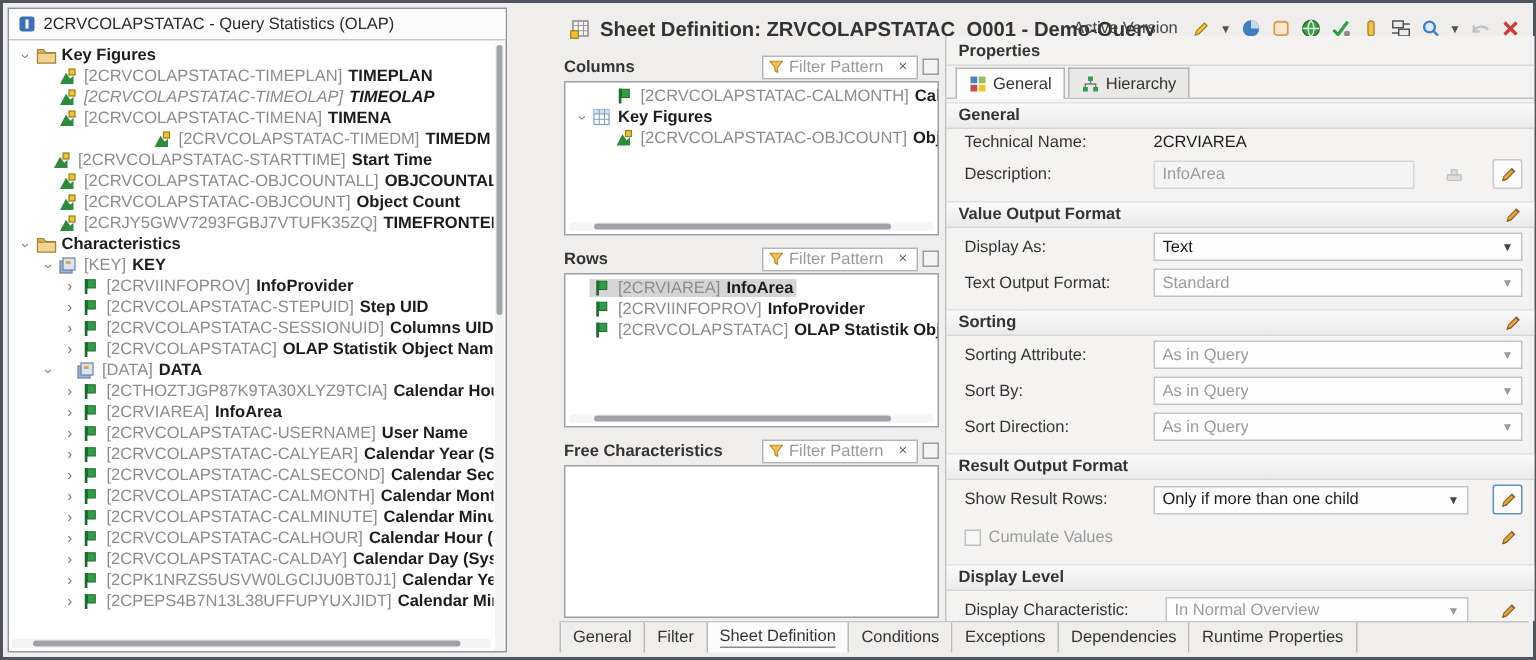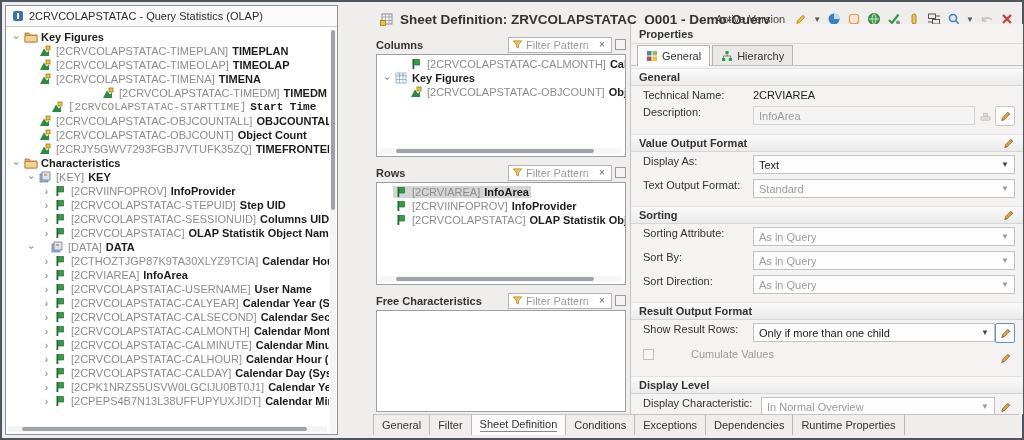--- a/index.html
+++ b/index.html
@@ -52,34 +52,34 @@
   .btab.active { background:#fbfbfb; font-weight:normal; }
   .btab.active .tab-label { border-bottom:1px solid #8a8a8a; padding-bottom:1px; }
 
   
   #props { position:absolute; left:628px; top:22px; width:393px; bottom:24px; border-left:1px solid #c4c4c4; background:#f4f3f2; overflow:hidden; }
   #props-title { height:20px; display:flex; align-items:center; padding:0 8px; font-weight:bold; color:#333; border-bottom:1px solid #d8d8d8; }
   #props-tabs { height:22px; display:flex; align-items:flex-end; padding-left:6px; border-bottom:1px solid #c0c0c0; }
   .ptab { height:20px; display:flex; align-items:center; gap:4px; padding:0 8px; margin-right:2px; border:1px solid #b5b5b5; border-bottom:none; background:#e9e8e7; color:#333; }
   .ptab.active { background:#fdfdfd; font-weight:normal; position:relative; top:1px; height:21px; }
   .psec { height:18px; display:flex; align-items:center; justify-content:space-between; padding:0 8px; background:linear-gradient(#fafafa,#ebebeb); border-top:1px solid #e2e2e2; border-bottom:1px solid #d5d5d5; font-weight:bold; color:#333; margin-top:6px; }
-  .prow { display:flex; align-items:flex-start; padding:3px 8px 2px 12px; gap:0; }
+  .prow { display:flex; align-items:center; padding:3px 8px 2px 12px; gap:16px; }
   .plabel { flex:0 0 110px; color:#333; }
   .pvalue-plain { color:#1c1c1c; }
   .pselect { flex:1; height:19px; border:1px solid #c3c3c3; background:#fdfdfd; display:flex; align-items:center; justify-content:space-between; padding:0 5px; }
   .pselect .val { color:#9b9b9b; white-space:nowrap; overflow:hidden; }
   .pselect.dark .val { color:#1c1c1c; }
   .pselect .arr { font-size:8px; color:#9a9a9a; }
   .pselect.dark .arr { color:#444; }
   .ptextbox { flex:1; height:19px; border:1px solid #d5d5d5; background:#f4f4f4; display:flex; align-items:center; padding:0 5px; color:#9b9b9b; }
   .icon-btn { width:20px; height:20px; border:1px solid #c9c9c9; border-radius:2px; background:#fbfbfb; display:inline-flex; align-items:center; justify-content:center; flex:0 0 20px; }
   .icon-btn.focus { border:1px solid #5a93c5; }
   .icon-btn.plain { border:none; background:transparent; }
   .chk { width:11px; height:11px; border:1px solid #c0c0c0; background:#f6f6f6; display:inline-block; margin-right:5px; }
-  .chk-label { color:#9b9b9b;margin-left:32px; }
+  .chk-label { color:#9b9b9b; }
   .hdr-pencil { display:inline-flex; }
   svg { display:block; }
 </style>
 </head>
 <body>
 
 <div id="app">
 
   <div id="left-panel">
     <div id="left-title">
@@ -110,60 +110,60 @@
             <span class="ticon">
               <svg width="12" height="12" viewBox="0 0 12 12">
                 <path d="M1 11L5 3.5 7.8 7.5 10 5.5V11z" fill="#2e8b3d"></path>
                 <rect x="7" y="1" width="4" height="4" fill="#f0c330" stroke="#9a7d1c" stroke-width="0.8"></rect>
               </svg>
             </span>
             <span class="tid">[2CRVCOLAPSTATAC-TIMEPLAN]</span>
             <span class="tname">TIMEPLAN</span>
           </span>
         </div>
+        <div class="tree-row" style="padding-left: 20px; font-style: italic;">
+          <span class="exp"></span>
+          <span class="row-content">
+            <span class="ticon">
+              <svg width="12" height="12" viewBox="0 0 12 12">
+                <path d="M1 11L5 3.5 7.8 7.5 10 5.5V11z" fill="#2e8b3d"></path>
+                <rect x="7" y="1" width="4" height="4" fill="#f0c330" stroke="#9a7d1c" stroke-width="0.8"></rect>
+              </svg>
+            </span>
+            <span class="tid">[2CRVCOLAPSTATAC-TIMEOLAP]</span>
+            <span class="tname">TIMEOLAP</span>
+          </span>
+        </div>
         <div class="tree-row" style="padding-left: 20px;">
           <span class="exp"></span>
           <span class="row-content">
             <span class="ticon">
               <svg width="12" height="12" viewBox="0 0 12 12">
                 <path d="M1 11L5 3.5 7.8 7.5 10 5.5V11z" fill="#2e8b3d"></path>
                 <rect x="7" y="1" width="4" height="4" fill="#f0c330" stroke="#9a7d1c" stroke-width="0.8"></rect>
               </svg>
             </span>
-            <span class="tid">[2CRVCOLAPSTATAC-TIMEOLAP]</span>
-            <span class="tname">TIMEOLAP</span>
-          </span>
-        </div>
-        <div class="tree-row" style="padding-left: 20px;">
+            <span class="tid">[2CRVCOLAPSTATAC-TIMENA]</span>
+            <span class="tname">TIMENA</span>
+          </span>
+        </div>
+        <div class="tree-row" style="padding-left: 20px; justify-content: flex-end;">
           <span class="exp"></span>
           <span class="row-content">
             <span class="ticon">
               <svg width="12" height="12" viewBox="0 0 12 12">
                 <path d="M1 11L5 3.5 7.8 7.5 10 5.5V11z" fill="#2e8b3d"></path>
                 <rect x="7" y="1" width="4" height="4" fill="#f0c330" stroke="#9a7d1c" stroke-width="0.8"></rect>
               </svg>
             </span>
-            <span class="tid">[2CRVCOLAPSTATAC-TIMENA]</span>
-            <span class="tname">TIMENA</span>
-          </span>
-        </div>
-        <div class="tree-row" style="padding-left: 20px; justify-content: flex-end;">
-          <span class="exp"></span>
-          <span class="row-content">
-            <span class="ticon">
-              <svg width="12" height="12" viewBox="0 0 12 12">
-                <path d="M1 11L5 3.5 7.8 7.5 10 5.5V11z" fill="#2e8b3d"></path>
-                <rect x="7" y="1" width="4" height="4" fill="#f0c330" stroke="#9a7d1c" stroke-width="0.8"></rect>
-              </svg>
-            </span>
             <span class="tid">[2CRVCOLAPSTATAC-TIMEDM]</span>
             <span class="tname">TIMEDM</span>
           </span>
         </div>
-        <div class="tree-row" style="padding-left: 32px; font-family: Liberation Mono, monospace;">
+        <div class="tree-row" style="padding-left: 16px;">
           <span class="exp"></span>
           <span class="row-content">
             <span class="ticon">
               <svg width="12" height="12" viewBox="0 0 12 12">
                 <path d="M1 11L5 3.5 7.8 7.5 10 5.5V11z" fill="#2e8b3d"></path>
                 <rect x="7" y="1" width="4" height="4" fill="#f0c330" stroke="#9a7d1c" stroke-width="0.8"></rect>
               </svg>
             </span>
             <span class="tid">[2CRVCOLAPSTATAC-STARTTIME]</span>
             <span class="tname">Start Time</span>

